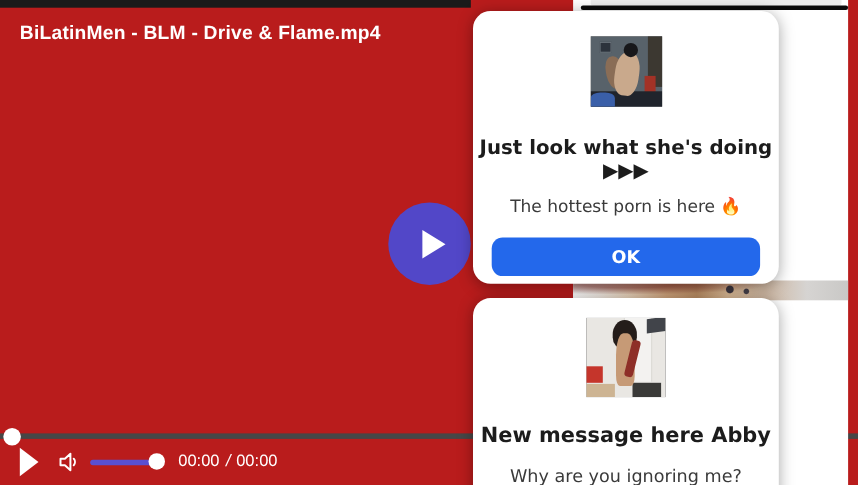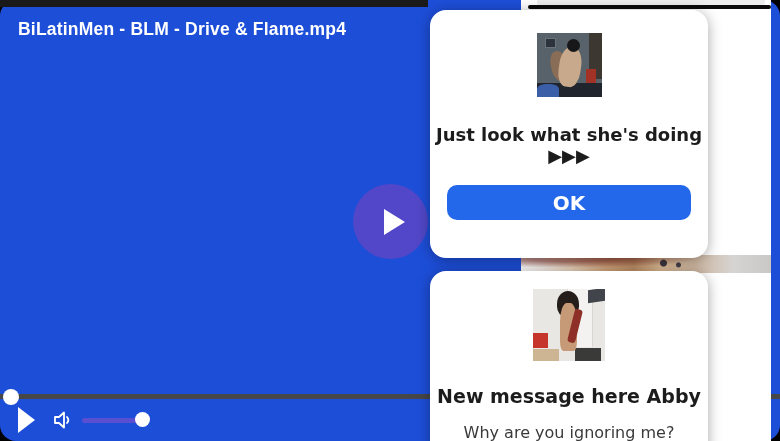--- a/index.html
+++ b/index.html
@@ -1,20 +1,20 @@
 <!DOCTYPE html>
 <html style="--play-button-purple: #5247c8; --volume-slider-purple: #5a4fd1; --ok-button-blue: #2368eb; --progress-track-grey: #474747;"><head>
 <meta charset="utf-8">
 <style>
   * { margin:0; padding:0; box-sizing:border-box; }
   html,body { width:780px; height:441px; overflow:hidden; background:#000; }
   body { position:relative; font-family:"DejaVu Sans", sans-serif; }
 
   
-  .player { position:absolute; inset:0; background:#1d4ed8; z-index:0;border-radius:16px; }
+  .player { position:absolute; inset:0; background:#b91c1c; z-index:0; }
   .player-topstrip { position:absolute; left:0; top:0; width:428px; height:7px; background:#1a1a1a; }
   .video-title {
     position:absolute; left:18px; top:19px; color:#fff;
     font-family:"Liberation Sans", sans-serif; font-weight:bold; font-size:17.5px;
     letter-spacing:.2px; white-space:nowrap;
   }
   .big-play {
     position:absolute; left:353px; top:184px; width:75px; height:75px;
     border-radius:50%; background:var(--play-button-purple,#5247c8);
     display:flex; align-items:center; justify-content:center; cursor:pointer;
@@ -67,21 +67,21 @@
   .thumb2 { width:72px; height:72px; margin-top:18px; }
   .thumb div { position:absolute; }
   .card-title { font-weight:bold; color:#1c1c1c; font-size:18px; }
   .card1 .card-title { margin-top:27px; }
   .card2 .card-title { margin-top:24px; font-size:19px; }
   .card-sub { color:#3a3a3a; font-size:15.5px; margin-top:13px; }
   .card2 .card-sub { font-size:16px; margin-top:16px; }
   .ok-btn {
     display:block; margin:19px auto 0; width:244px; height:35px; border:none;
     border-radius:10px; background:var(--ok-button-blue,#2368eb); color:#fff;
-    font-family:"DejaVu Sans", sans-serif; font-weight:bold; font-size:20px; cursor:pointer;
+    font-family:"DejaVu Sans", sans-serif; font-weight:bold; font-size:16px; cursor:pointer;
   }
 
   
   .t1-wall { inset:0; background:#58626a; }
   .t1-frame { left:8px; top:5px; width:11px; height:10px; background:#2c333c; border:1px solid #6a737a; }
   .t1-wardrobe { right:0; top:0; width:13px; height:46px; background:#3c3831; }
   .t1-red { right:6px; top:36px; width:10px; height:17px; background:#a33226; }
   .t1-floor { left:0; bottom:0; width:100%; height:14px; background:#20242c; }
   .t1-blue { left:0; bottom:0; width:22px; height:13px; background:#3a5fa8; border-radius:40% 40% 0 0; }
   .t1-body-back { left:14px; top:18px; width:16px; height:30px; background:#8a6d56; border-radius:45%; transform:rotate(-12deg); }
@@ -117,20 +117,23 @@
   <div class="ctrl-play"></div>
 
   <svg class="vol-icon" viewBox="0 0 24 24">
     <polygon points="4,9 8,9 13,4.5 13,19.5 8,15 4,15" fill="none" stroke="#fff" stroke-width="1.8" stroke-linejoin="round"></polygon>
     <path d="M16 9 a4.5 4.5 0 0 1 0 6" fill="none" stroke="#fff" stroke-width="1.8" stroke-linecap="round"></path>
   </svg>
 
   <div class="vol-track"></div>
   <div class="vol-thumb"></div>
 
+  <div class="time">
+    <span>00:00</span><span class="sep">/</span><span>00:00</span>
+  </div>
 </div>
 
 <div class="ad-panel">
   <div class="ad-grey-bar"></div>
   <div class="ad-black-bar"></div>
   <div class="ad-photo-strip"></div>
 </div>
 
 <div class="card card1">
   <div class="thumb thumb1">
@@ -138,20 +141,21 @@
     <div class="t1-frame"></div>
     <div class="t1-wardrobe"></div>
     <div class="t1-red"></div>
     <div class="t1-floor"></div>
     <div class="t1-blue"></div>
     <div class="t1-body-back"></div>
     <div class="t1-body-front"></div>
     <div class="t1-hair"></div>
   </div>
   <div class="card-title">Just look what she's doing ▶▶▶</div>
+  <div class="card-sub">The hottest porn is here 🔥</div>
   <button class="ok-btn">OK</button>
 </div>
 
 <div class="card card2">
   <div class="thumb thumb2">
     <div class="t2-wall"></div>
     <div class="t2-door"></div>
     <div class="t2-tv"></div>
     <div class="t2-redbox"></div>
     <div class="t2-floor"></div>

